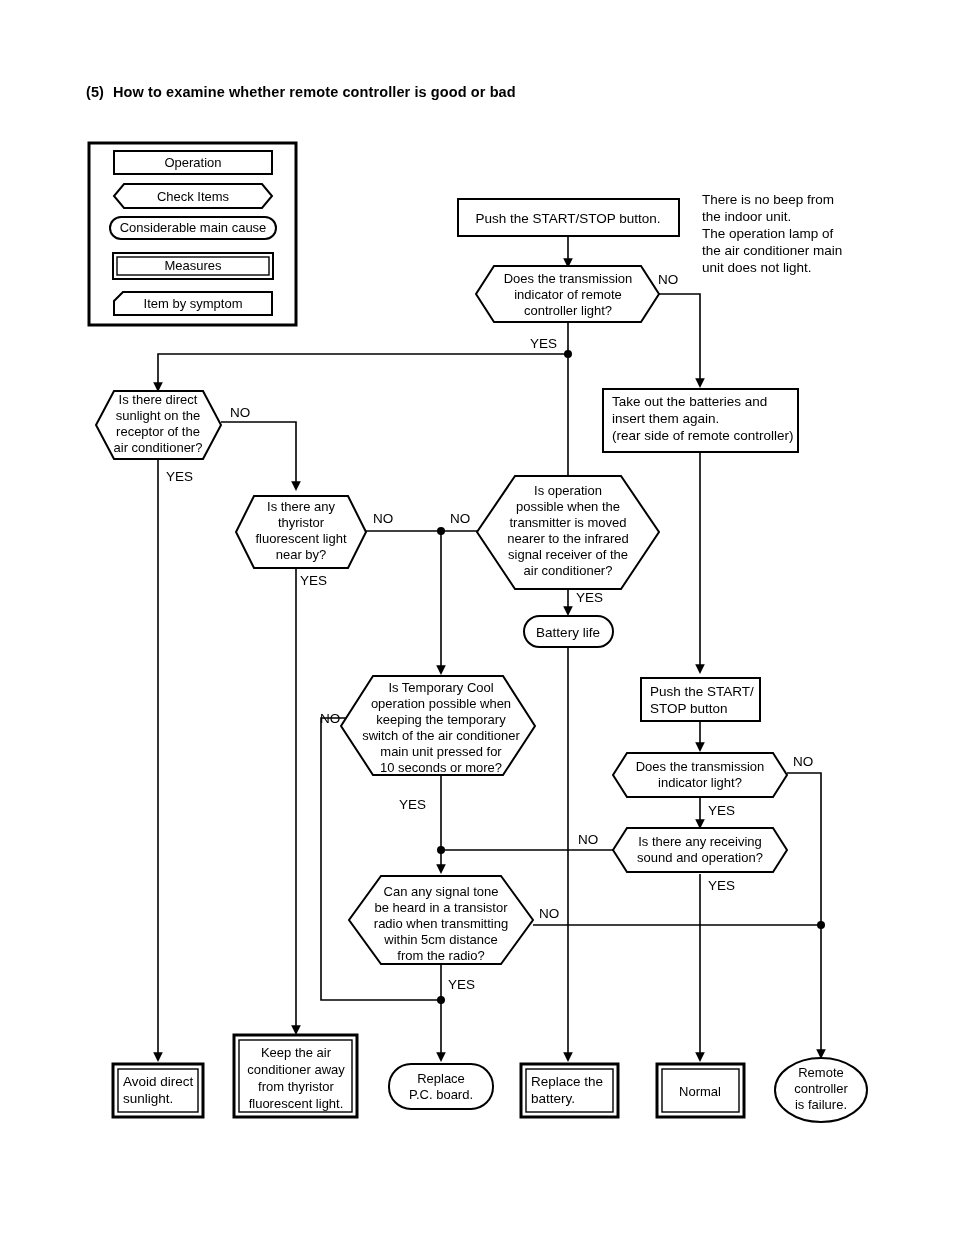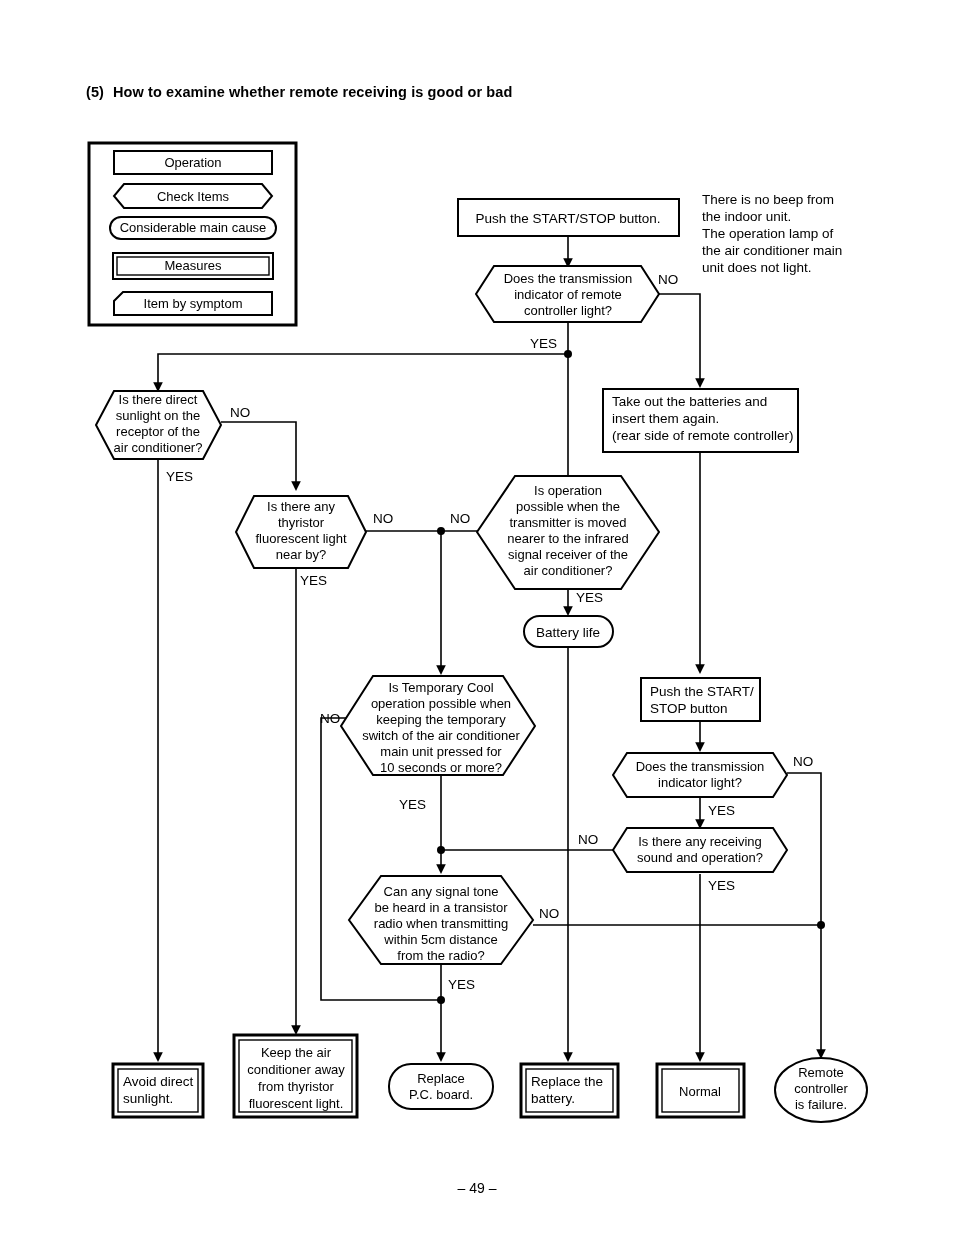--- a/index.html
+++ b/index.html
@@ -18,21 +18,21 @@
   .tx-lg{font-family:"Liberation Sans",sans-serif;font-size:13.5px;fill:#000;text-anchor:middle;}
   .tx-l{font-family:"Liberation Sans",sans-serif;font-size:13.5px;fill:#000;text-anchor:start;}
   .lbl{font-family:"Liberation Sans",sans-serif;font-size:13.5px;fill:#000;text-anchor:start;}
 </style>
 </head>
 <body>
 
 <div id="page">
 
   <div id="heading">
-    <span class="num">(5)</span><span>How to examine whether remote receiving is good or bad</span>
+    <span class="num">(5)</span><span>How to examine whether remote controller is good or bad</span>
   </div>
 
   <svg viewBox="0 0 954 1235">
 
     <g>
       <rect x="89" y="143" width="207" height="182" class="shp-thick"></rect>
 
       <g>
         <rect x="114" y="151" width="158" height="23" class="shp"></rect>
         <text class="tx" x="193" y="167">Operation</text>
@@ -267,14 +267,13 @@
 
     <g>
       <ellipse cx="821" cy="1090" rx="46" ry="32" class="shp"></ellipse>
       <text class="tx" x="821" y="1077">Remote</text>
       <text class="tx" x="821" y="1093">controller</text>
       <text class="tx" x="821" y="1109">is failure.</text>
     </g>
 
   </svg>
 
-  <div id="pagenum">– 49 –</div>
 </div>
 
 </body></html>

